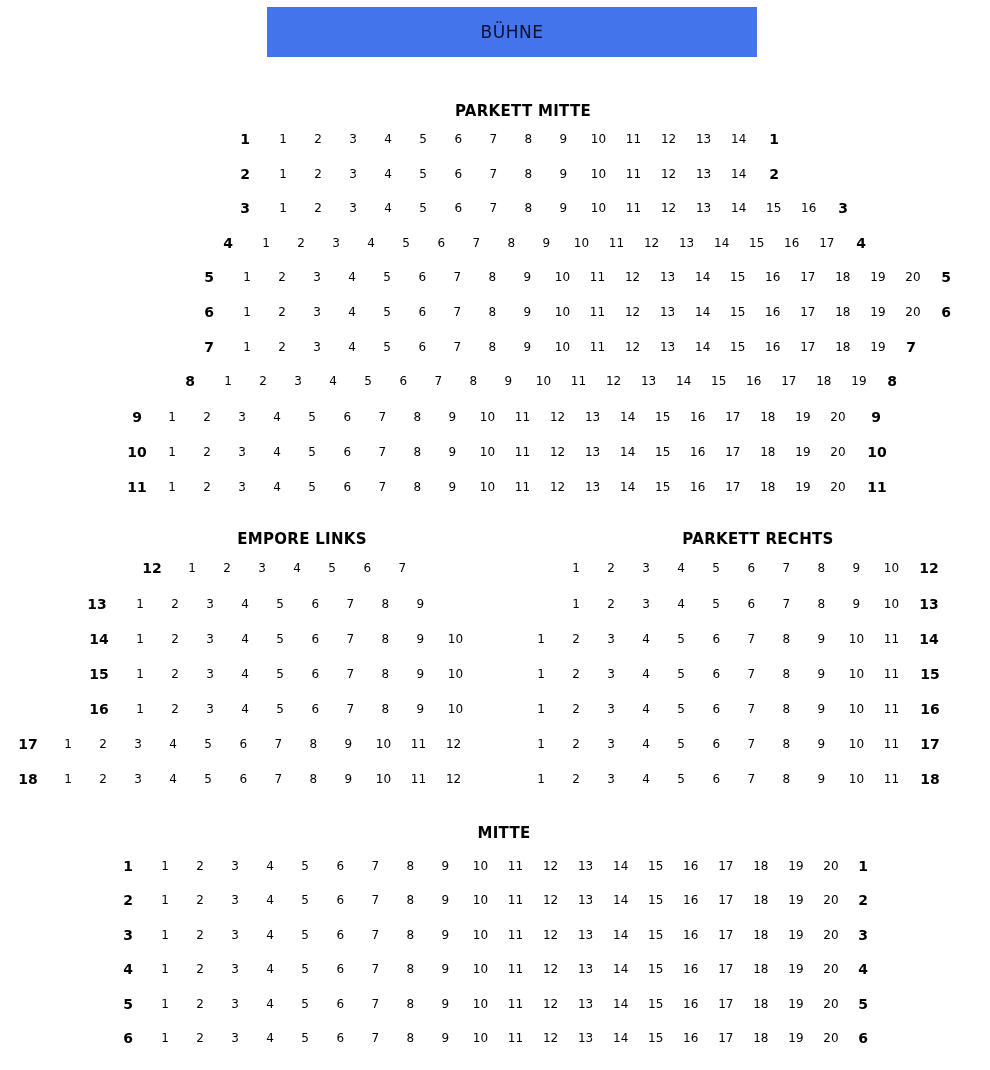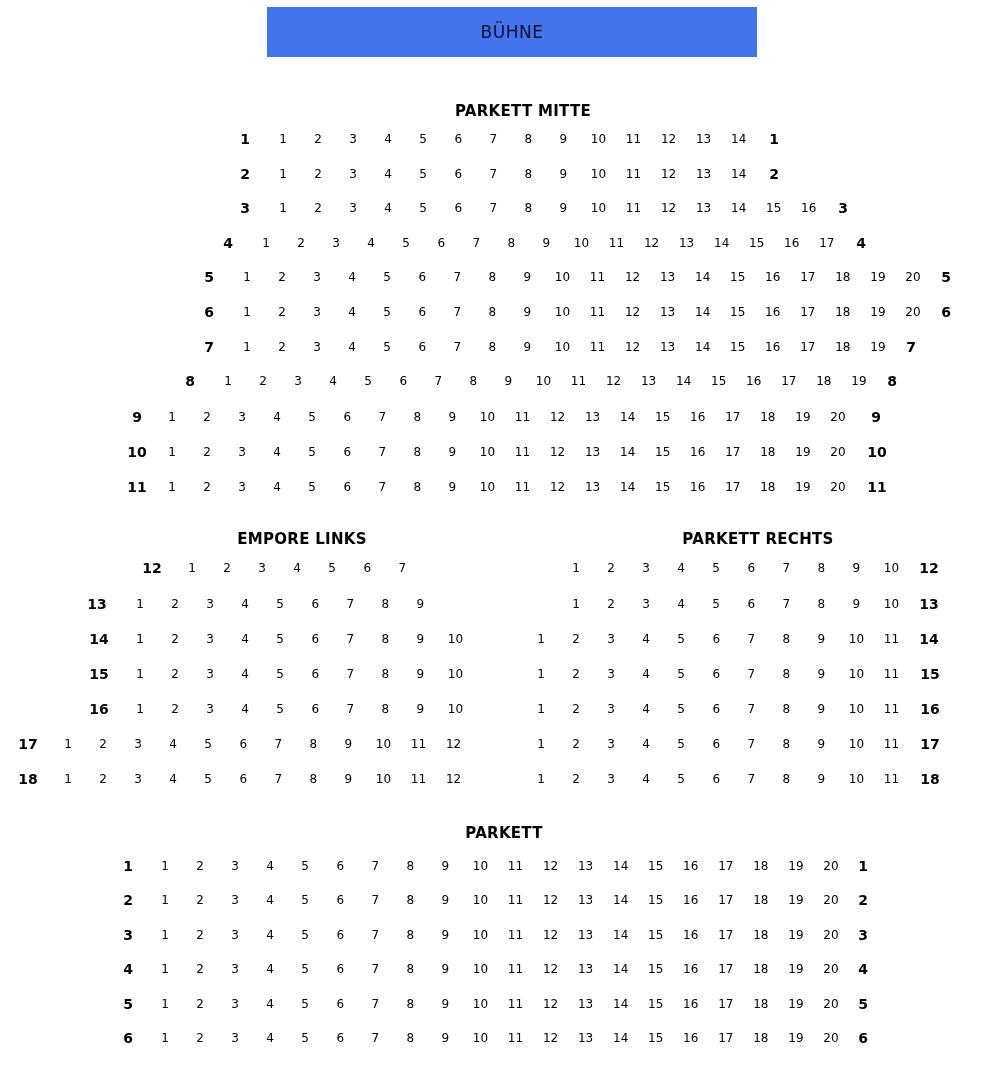--- a/index.html
+++ b/index.html
@@ -429,21 +429,21 @@
       <span class="abs seat" style="left: 611.1px; top: 779px; color: rgb(0, 0, 0);">3</span>
       <span class="abs seat" style="left: 646.15px; top: 779px; color: rgb(0, 0, 0);">4</span>
       <span class="abs seat" style="left: 681.2px; top: 779px; color: rgb(0, 0, 0);">5</span>
       <span class="abs seat" style="left: 716.25px; top: 779px; color: rgb(0, 0, 0);">6</span>
       <span class="abs seat" style="left: 751.3px; top: 779px; color: rgb(0, 0, 0);">7</span>
       <span class="abs seat" style="left: 786.35px; top: 779px; color: rgb(0, 0, 0);">8</span>
       <span class="abs seat" style="left: 821.4px; top: 779px; color: rgb(0, 0, 0);">9</span>
       <span class="abs seat" style="left: 856.45px; top: 779px; color: rgb(0, 0, 0);">10</span>
       <span class="abs seat" style="left: 891.5px; top: 779px; color: rgb(0, 0, 0);">11</span>
       <span class="abs row-label" style="left: 930px; top: 779px; color: rgb(0, 0, 0);">18</span>
-      <span class="abs section-title" style="left: 504px; top: 833px; color: rgb(0, 0, 0);">PARKETT</span>
+      <span class="abs section-title" style="left: 504px; top: 833px; color: rgb(0, 0, 0);">MITTE</span>
       <span class="abs row-label" style="left: 128px; top: 866px; color: rgb(0, 0, 0);">1</span>
       <span class="abs seat" style="left: 165px; top: 866px; color: rgb(0, 0, 0);">1</span>
       <span class="abs seat" style="left: 200.05px; top: 866px; color: rgb(0, 0, 0);">2</span>
       <span class="abs seat" style="left: 235.1px; top: 866px; color: rgb(0, 0, 0);">3</span>
       <span class="abs seat" style="left: 270.15px; top: 866px; color: rgb(0, 0, 0);">4</span>
       <span class="abs seat" style="left: 305.2px; top: 866px; color: rgb(0, 0, 0);">5</span>
       <span class="abs seat" style="left: 340.25px; top: 866px; color: rgb(0, 0, 0);">6</span>
       <span class="abs seat" style="left: 375.3px; top: 866px; color: rgb(0, 0, 0);">7</span>
       <span class="abs seat" style="left: 410.35px; top: 866px; color: rgb(0, 0, 0);">8</span>
       <span class="abs seat" style="left: 445.4px; top: 866px; color: rgb(0, 0, 0);">9</span>

